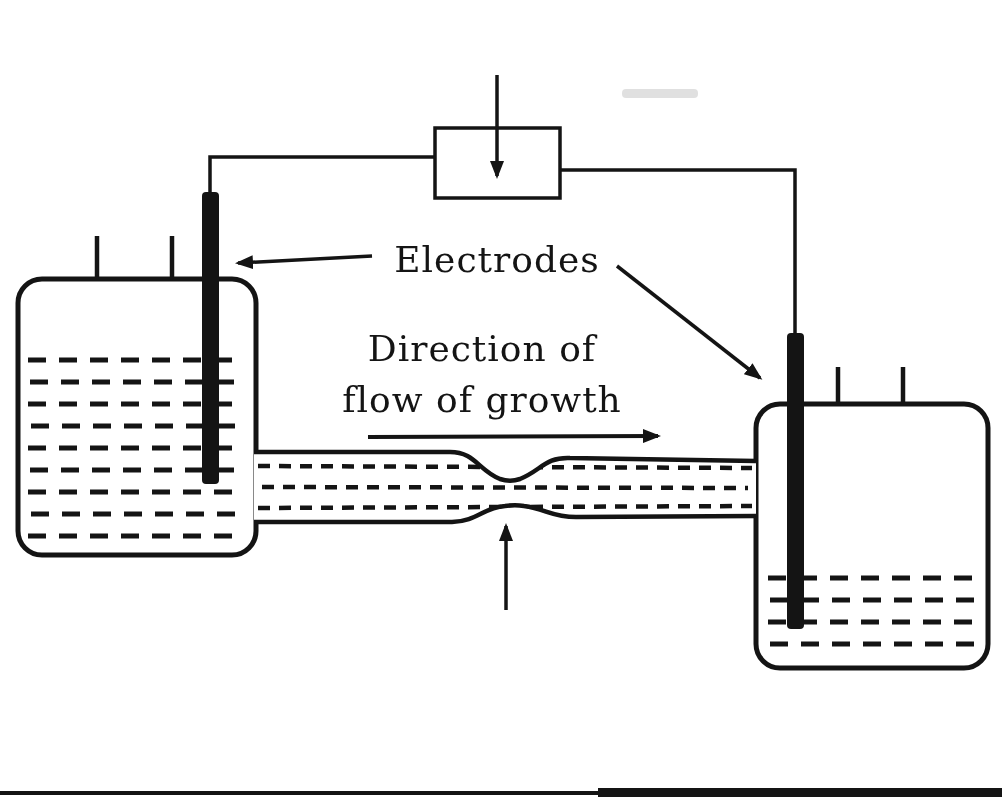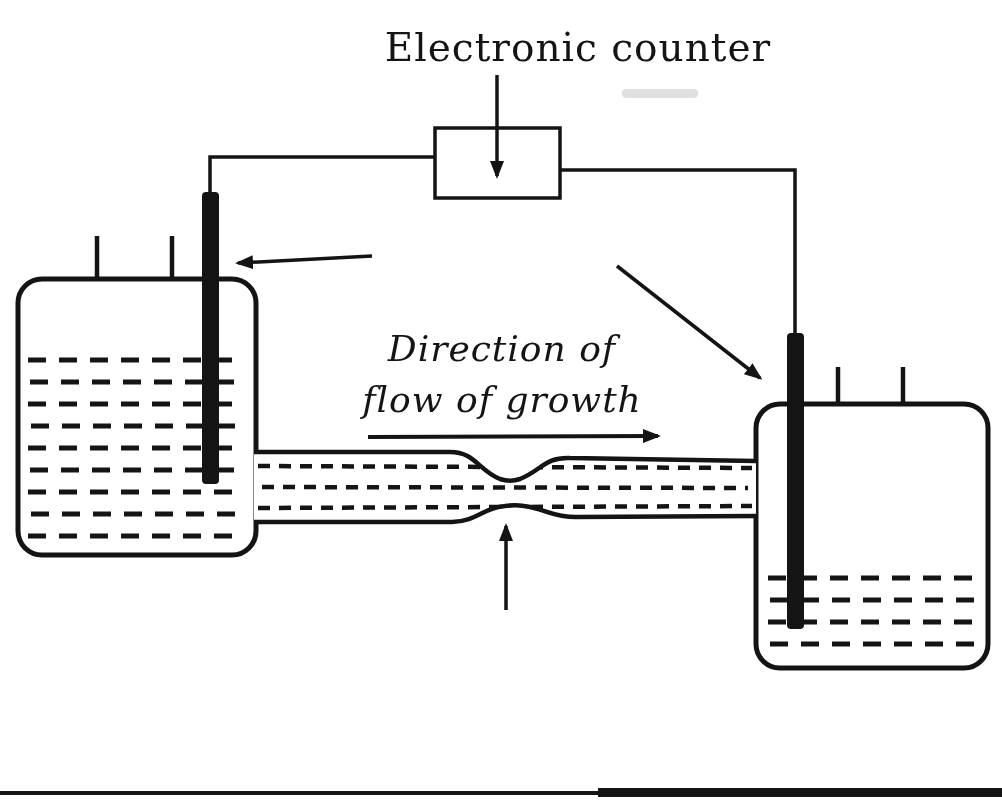--- a/index.html
+++ b/index.html
@@ -103,19 +103,19 @@
     <line x1="372" y1="256" x2="238" y2="263" stroke="#141414" stroke-width="3.5" marker-end="url(#arrowBig)"></line>
     <line x1="617" y1="266" x2="760" y2="378" stroke="#141414" stroke-width="3.5" marker-end="url(#arrowBig)"></line>
     <line x1="368" y1="437" x2="658" y2="436" stroke="#141414" stroke-width="4" marker-end="url(#arrowBig)"></line>
     <line x1="506" y1="610" x2="506" y2="526" stroke="#141414" stroke-width="3.5" marker-end="url(#arrowBig)"></line>
 
     <rect x="622" y="89" width="76" height="9" rx="4" fill="#c6c6c6" opacity="0.55"></rect>
     <line x1="0" y1="793" x2="1002" y2="793" stroke="#141414" stroke-width="4"></line>
     <rect x="598" y="788" width="404" height="9" fill="#141414"></rect>
   </svg>
 
-  <div class="label title" style="left:578px; top:20px;">Electronic counter</div>
 
+  <div class="label mid" style="left:497px; top:234px;">Electrodes</div>
 
-  <div class="label mid" style="left:502px; top:323px;font-style:italic;">Direction of
+  <div class="label mid" style="left:482px; top:323px;">Direction of
 flow of growth</div>
 
 </div>
 
 </body></html>

